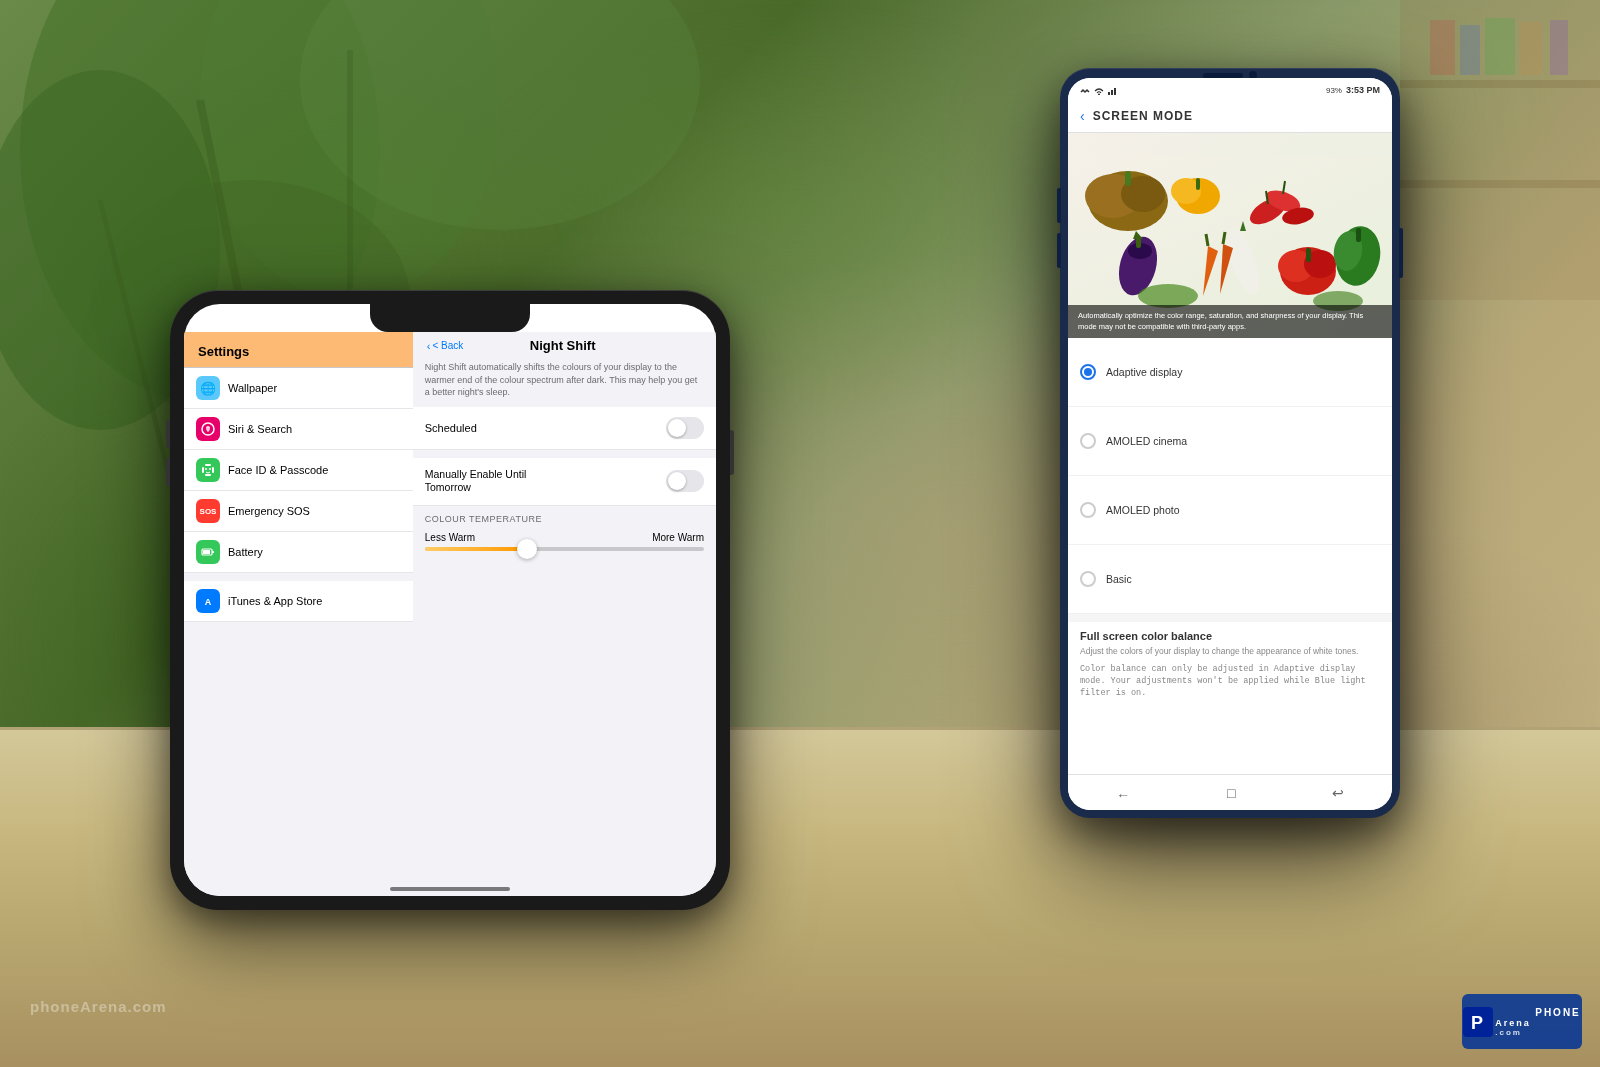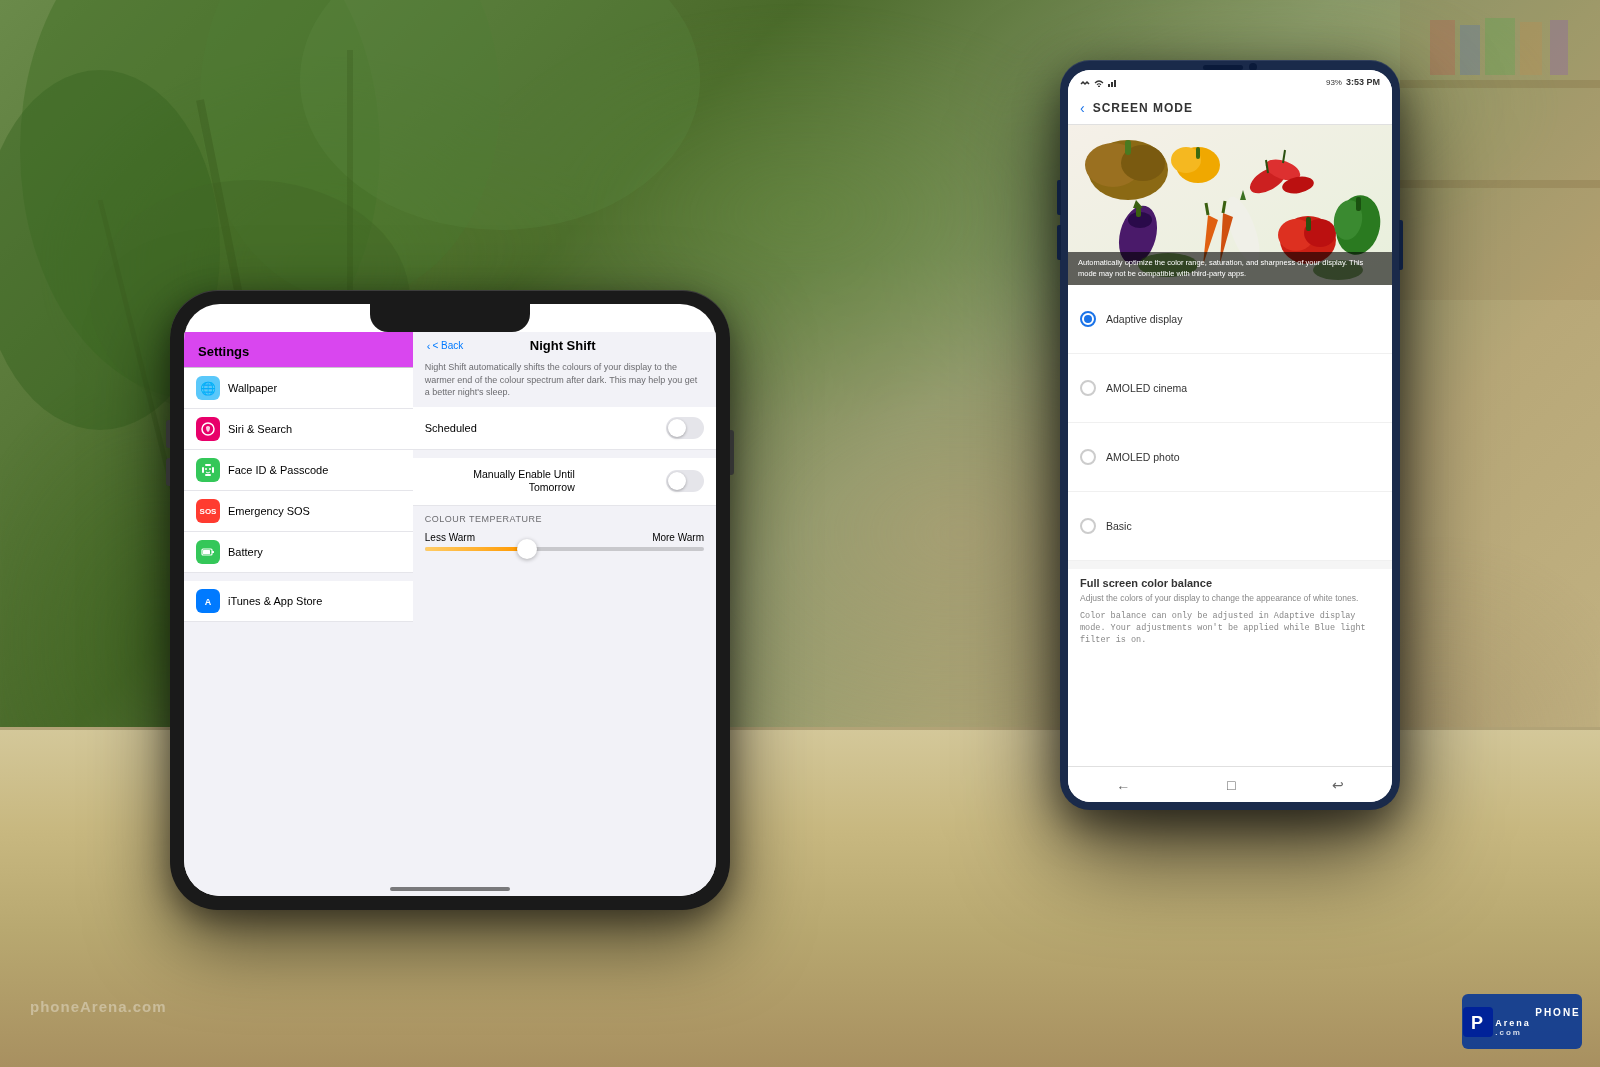--- a/index.html
+++ b/index.html
@@ -134,21 +134,21 @@
       background: #f2f2f7;
       border-right: 1px solid #c8c8cc;
     }
 
     .settings-title {
       padding: 12px 14px 8px;
       font-size: 13px;
       font-weight: 700;
       color: #000;
       border-bottom: 1px solid #c8c8cc;
-      background: #d946ef;
+      background: #fdba74;
     }
 
     .settings-item {
       display: flex;
       align-items: center;
       padding: 8px 12px;
       border-bottom: 1px solid #e5e5ea;
       background: white;
       font-size: 11px;
       color: #000;
@@ -307,21 +307,21 @@
       width: 120px;
       height: 4px;
       background: rgba(0,0,0,0.5);
       border-radius: 2px;
     }
 
     
     .samsung-note {
       position: absolute;
       right: 200px;
-      top: 60px;
+      top: 68px;
       width: 340px;
       height: 750px;
       background: #1a2a4a;
       border-radius: 30px;
       box-shadow:
         0 40px 100px rgba(0,0,0,0.7),
         0 15px 40px rgba(0,0,0,0.5),
         inset 0 1px 0 rgba(255,255,255,0.1);
     }
 
@@ -367,21 +367,21 @@
       font-size: 12px;
       font-weight: 700;
       color: #333;
       letter-spacing: 1px;
       text-transform: uppercase;
     }
 
     
     .veggie-image {
       width: 100%;
-      height: 160px;
+      height: 205px;
       background: linear-gradient(135deg, #f5f0e8 0%, #e8f0e0 100%);
       position: relative;
       overflow: hidden;
       display: flex;
       align-items: center;
       justify-content: center;
     }
 
     .veggie-desc-banner {
       background: rgba(0,0,0,0.6);
@@ -641,21 +641,21 @@
 
       <div class="night-shift-desc">Night Shift automatically shifts the colours of your display to the warmer end of the colour spectrum after dark. This may help you get a better night's sleep.</div>
 
       <div class="ns-row">
         <span>Scheduled</span>
         <div class="toggle toggle-off">
           <div class="toggle-knob"></div>
         </div>
       </div>
 
-      <div class="ns-row" style="margin-top:8px;text-align:right;">
+      <div class="ns-row" style="margin-top:8px;">
         <span style="font-size:10.5px;max-width:150px;line-height:1.3;">Manually Enable Until Tomorrow</span>
         <div class="toggle toggle-off">
           <div class="toggle-knob"></div>
         </div>
       </div>
 
       <div class="color-temp-section">COLOUR TEMPERATURE</div>
       <div class="temp-labels">
         <span>Less Warm</span>
         <span>More Warm</span>

